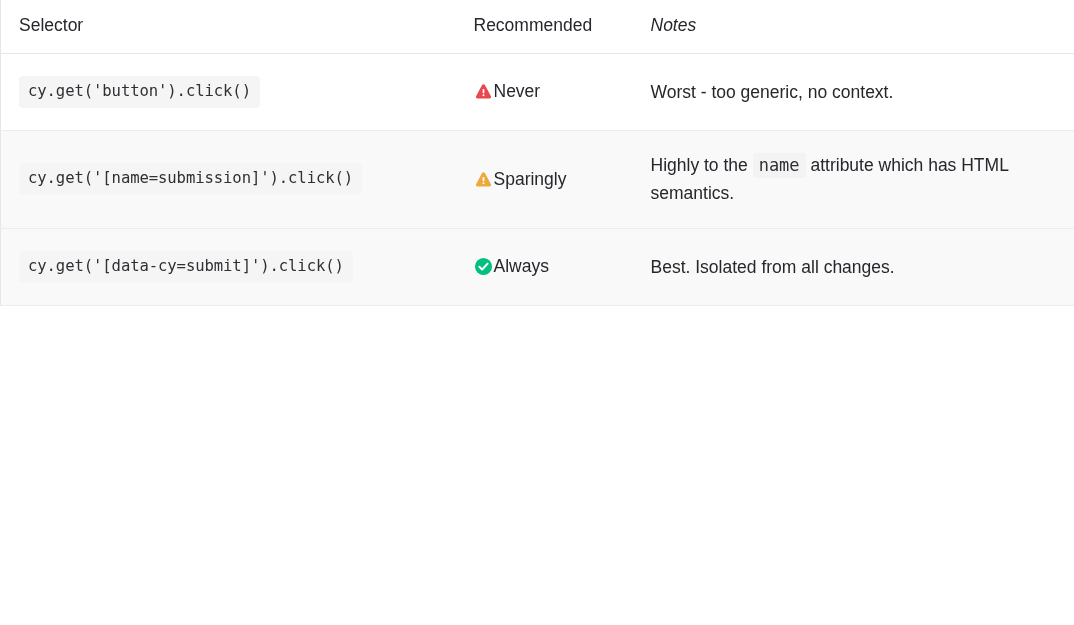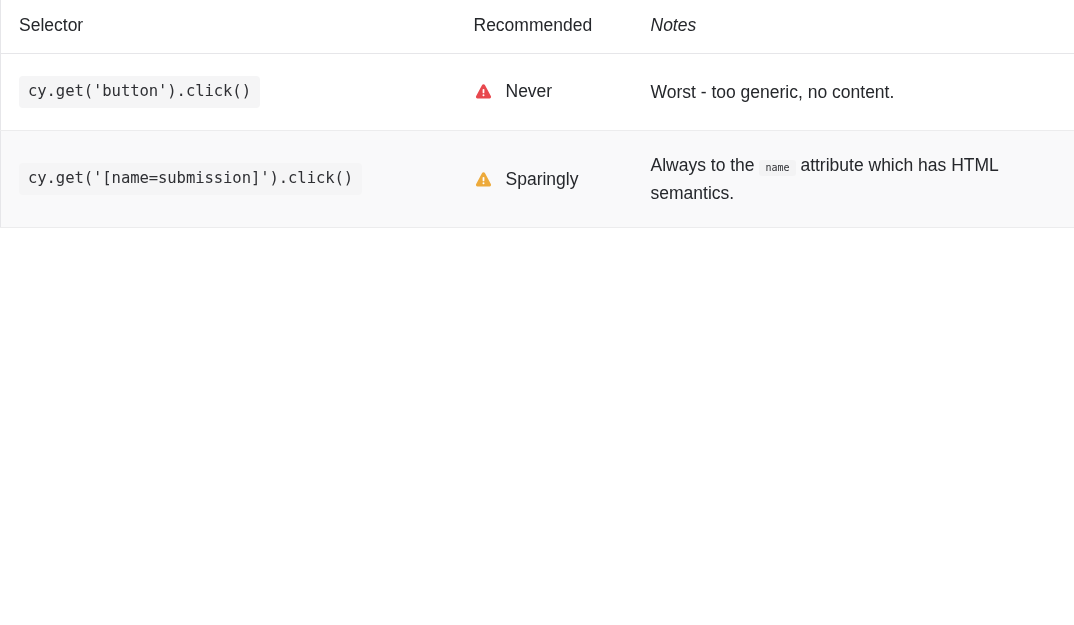--- a/index.html
+++ b/index.html
@@ -82,29 +82,29 @@
     color: #2f3034;
     white-space: pre;
     letter-spacing: -0.1px;
   }
 
   code.inline-code {
     background: #f3f3f4;
     border-radius: 3px;
     padding: 2px 6px 3px 6px;
     font-family: "DejaVu Sans Mono", "Liberation Mono", monospace;
-    font-size: 10px;
+    font-size: 17px;
     color: #2f3034;
     white-space: pre;
   }
 
   .rec {
     display: flex;
     align-items: center;
-    gap: 13px;
+    gap: 1px;
     font-size: 17.5px;
     line-height: 1.3;
     color: #25272b;
   }
   .rec .rec-icon {
     display: inline-flex;
     width: 19px;
     height: 19px;
     flex: 0 0 19px;
     align-items: center;
@@ -138,33 +138,48 @@
               <span class="rec-icon">
                 <svg width="19" height="19" viewBox="0 0 20 20">
                   <path d="M10 2.4 a1.75 1.75 0 0 1 1.5 0.85 l6.2 11.6 a1.6 1.6 0 0 1 -1.42 2.45 H3.72 a1.6 1.6 0 0 1 -1.42 -2.45 l6.2 -11.6 A1.75 1.75 0 0 1 10 2.4 z" fill="#e8484e"></path>
                   <rect x="9.08" y="7.3" width="1.85" height="4.6" rx="0.9" fill="#ffffff"></rect>
                   <circle cx="10" cy="13.95" r="1.05" fill="#ffffff"></circle>
                 </svg>
               </span>
               <span class="rec-label">Never</span>
             </div>
           </td>
-          <td class="cell-notes"><span>Worst - too generic, no content.</span></td>
+          <td class="cell-notes"><span>Worst - too generic, no context.</span></td>
         </tr>
         <tr class="alt">
           <td class="cell-selector"><code class="block-code">cy.get('[name=submission]').click()</code></td>
           <td class="cell-recommended">
             <div class="rec">
               <span class="rec-icon">
                 <svg width="19" height="19" viewBox="0 0 20 20">
                   <path d="M10 2.4 a1.75 1.75 0 0 1 1.5 0.85 l6.2 11.6 a1.6 1.6 0 0 1 -1.42 2.45 H3.72 a1.6 1.6 0 0 1 -1.42 -2.45 l6.2 -11.6 A1.75 1.75 0 0 1 10 2.4 z" fill="#edaa3b"></path>
                   <rect x="9.08" y="7.3" width="1.85" height="4.6" rx="0.9" fill="#ffffff"></rect>
                   <circle cx="10" cy="13.95" r="1.05" fill="#ffffff"></circle>
                 </svg>
               </span>
               <span class="rec-label">Sparingly</span>
             </div>
           </td>
-          <td class="cell-notes"><span>Always to the </span><code class="inline-code">name</code><span> attribute which has HTML semantics.</span></td>
+          <td class="cell-notes"><span>Highly to the </span><code class="inline-code">name</code><span> attribute which has HTML semantics.</span></td>
+        </tr>
+        <tr class="alt">
+          <td class="cell-selector"><code class="block-code">cy.get('[data-cy=submit]').click()</code></td>
+          <td class="cell-recommended">
+            <div class="rec">
+              <span class="rec-icon">
+                <svg width="19" height="19" viewBox="0 0 20 20">
+                  <circle cx="10" cy="10" r="9" fill="#00c07f"></circle>
+                  <path d="M5.6 10.2 L8.6 13.1 L14.3 7.0" fill="none" stroke="#ffffff" stroke-width="2.1" stroke-linecap="round" stroke-linejoin="round"></path>
+                </svg>
+              </span>
+              <span class="rec-label">Always</span>
+            </div>
+          </td>
+          <td class="cell-notes"><span>Best. Isolated from all changes.</span></td>
         </tr>
       </tbody>
   </table>
 </div>
 
 </body></html>

